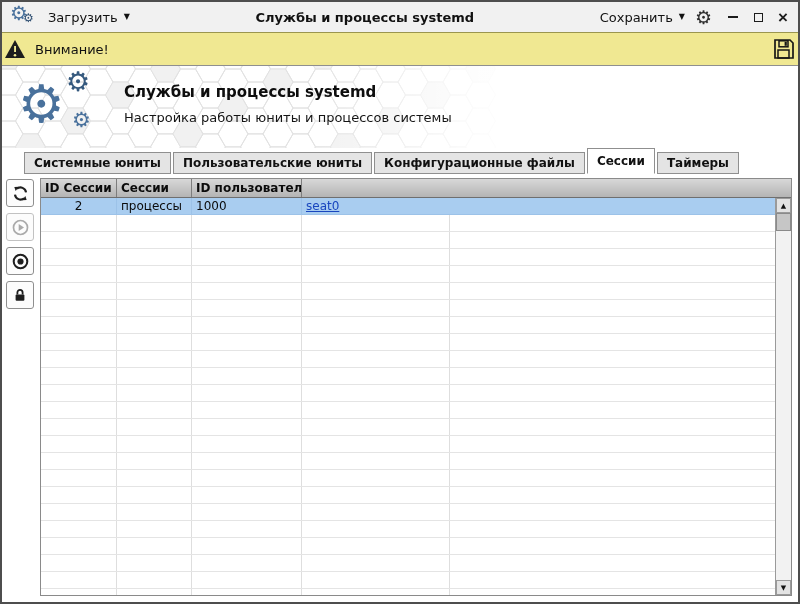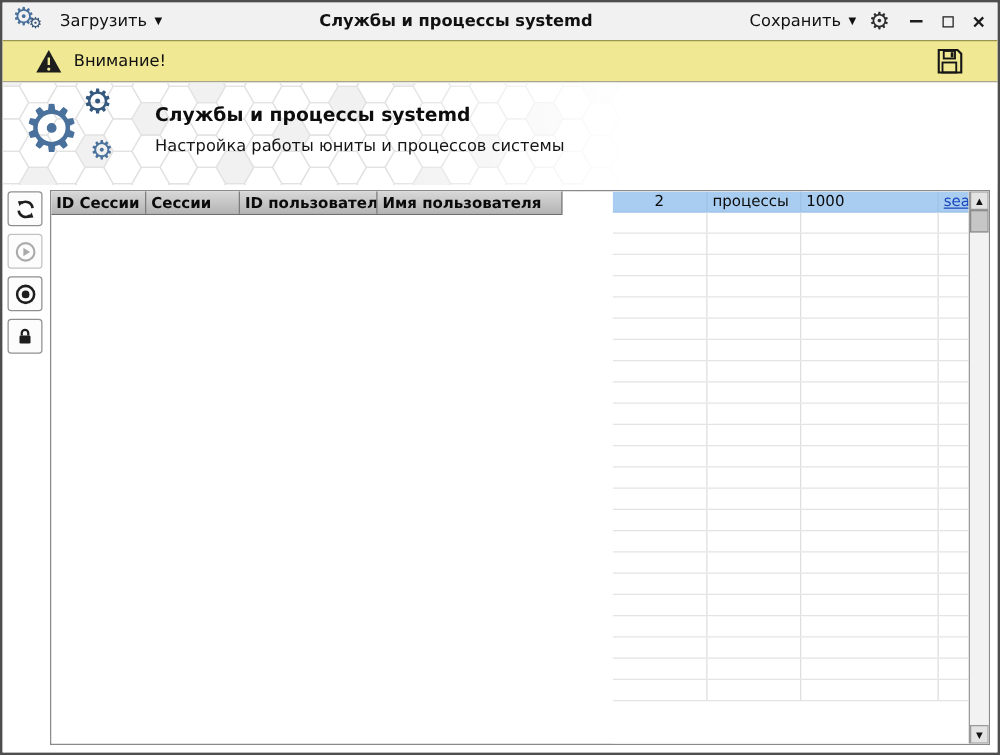--- a/index.html
+++ b/index.html
@@ -25,21 +25,21 @@
         background:none; border:none; color:#1c1c1c; }
   .wc-min i { display:block; width:10px; border-top:2px solid #1c1c1c; }
   .wc-max i { position:relative; display:block; width:9px; height:9px; border:1px solid #1c1c1c; background:#f1f1f1; }
   .wc-max i::before { content:""; position:absolute; left:2px; top:-4px; width:9px; height:9px;
                       border:1px solid #1c1c1c; z-index:-1; }
   .wc-close { font-size:17px; font-weight:bold; line-height:1; }
 
   
   .warnbar { height:34px; background:#f0e892; border-top:1px solid #9b964f;
              border-bottom:1px solid #8f8f8f; display:flex; align-items:center;
-             padding:0 26px; gap:9px; flex:none; }
+             padding:0 2px; gap:9px; flex:none; }
   .warn-label { font-size:13px; color:#111; }
   .spacer { flex:1; }
 
   
   .header { height:82px; position:relative; background:#fff; flex:none; overflow:hidden; }
   #hexsvg { position:absolute; left:0; top:0; }
   .hexfade { position:absolute; inset:0;
              background:linear-gradient(90deg, rgba(255,255,255,0) 38%, rgba(255,255,255,.9) 60%, #fff 74%); }
   .logo { position:absolute; left:16px; top:2px; width:100px; height:78px; }
   .logo .g-big  { position:absolute; left:0;  top:10px; font-size:52px; line-height:1; color:#49719c; }
@@ -55,21 +55,21 @@
          font-weight:bold; background:#e4e4e4; border:1px solid #8f8f8f; color:#111; white-space:nowrap; }
   .tab.active { background:#fff; height:26px; border-bottom:1px solid #fff; z-index:2; }
 
   
   .main { flex:1; display:flex; padding:4px 6px 6px 4px; gap:4px; overflow:hidden; background:#fff; }
   .toolbar { width:30px; display:flex; flex-direction:column; gap:6px; padding-top:1px; flex:none; }
   .tool-btn { width:28px; height:28px; border:1px solid #8f8f8f; border-radius:3px;
               background:#fcfcfc; display:flex; align-items:center; justify-content:center; }
   .tool-btn.disabled { border-color:#c2c2c2; }
 
-  .tablewrap { flex:1; display:flex; flex-direction:row; border:1px solid #8a8a8a; overflow:hidden;gap:40px; }
+  .tablewrap { flex:1; display:flex; flex-direction:column; border:1px solid #8a8a8a; overflow:hidden; }
   .thead { height:19px; display:flex; background:linear-gradient(#d8d8d8,#b4b4b4);
            border-bottom:1px solid #6f6f6f; flex:none; }
   .th { font-size:12px; font-weight:bold; color:#0b0b0b; padding:0 4px; border-right:1px solid #7d7d7d;
         display:flex; align-items:center; overflow:hidden; white-space:nowrap; }
   .c0{ width:76px; flex:none; } .c1{ width:75px; flex:none; } .c2{ width:110px; flex:none; }
   .c3{ width:148px; flex:none; } .c4{ flex:1; border-right:none !important; }
 
   .tbody-area { flex:1; display:flex; overflow:hidden; }
   .tbody { flex:1; display:flex; flex-direction:column; overflow:hidden; background:#fff; }
   .trow { height:17px; display:flex; flex:none; border-bottom:1px solid #e4e4e4; }
@@ -254,20 +254,27 @@
       <span class="g-big">⚙</span>
       <span class="g-small">⚙</span>
       <span class="g-tiny">⚙</span>
     </div>
     <div class="header-titles">
       <div class="header-title">Службы и процессы systemd</div>
       <div class="header-sub">Настройка работы юниты и процессов системы</div>
     </div>
   </div>
 
+  <div class="tabs">
+    <div class="tab">Системные юниты</div>
+    <div class="tab">Пользовательские юниты</div>
+    <div class="tab">Конфигурационные файлы</div>
+    <div class="tab active">Сессии</div>
+    <div class="tab">Таймеры</div>
+  </div>
 
   <div class="main">
 
     <div class="toolbar">
       <button class="tool-btn">
         <svg width="17" height="17" viewBox="0 0 16 16">
           <path d="M13.2 7 A5.3 5.3 0 0 0 4.6 3.5" fill="none" stroke="#1e1e1e" stroke-width="2"></path>
           <polygon points="6.4,1.6 3.4,5.6 2.2,1.9" fill="#1e1e1e"></polygon>
           <path d="M2.8 9 A5.3 5.3 0 0 0 11.4 12.5" fill="none" stroke="#1e1e1e" stroke-width="2"></path>
           <polygon points="9.6,14.4 12.6,10.4 13.8,14.1" fill="#1e1e1e"></polygon>
@@ -291,21 +298,20 @@
           <rect x="3.6" y="7.4" width="8.8" height="6.4" rx="1" fill="#1e1e1e"></rect>
         </svg>
       </button>
     </div>
 
     <div class="tablewrap">
       <div class="thead">
         <div class="th c0">ID Сессии</div>
         <div class="th c1">Сессии</div>
         <div class="th c2">ID пользователя</div>
-        <div class="th c3">Имя пользователя</div>
       </div>
       <div class="tbody-area">
         <div class="tbody">
           <div class="trow selected">
             <div class="td c0">2</div>
             <div class="td c1">процессы</div>
             <div class="td c2">1000</div>
             <div class="td c4">
                 <a class="link" href="#">seat0</a>
               </div>

